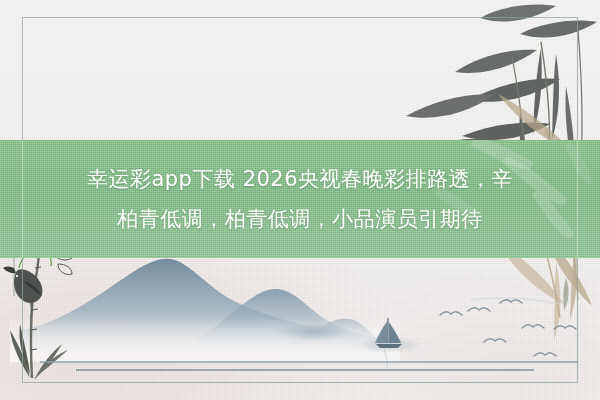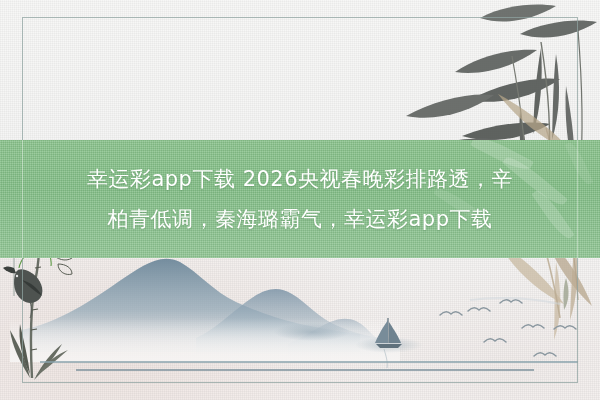--- a/index.html
+++ b/index.html
@@ -274,17 +274,17 @@
     <div class="band-frameline right"></div>
 
     <div class="band-leaf" style="left:470px; top:6px;  width:64px; height:15px; transform:rotate(28deg);"></div>
     <div class="band-leaf" style="left:498px; top:34px; width:74px; height:14px; transform:rotate(40deg);"></div>
     <div class="band-leaf" style="left:524px; top:68px; width:58px; height:13px; transform:rotate(56deg);"></div>
     <div class="band-leaf" style="left:432px; top:58px; width:52px; height:11px; transform:rotate(34deg); opacity:0.55;"></div>
     <div class="band-leaf" style="left:556px; top:18px; width:46px; height:11px; transform:rotate(66deg); opacity:0.5;"></div>
 
     <div class="title-text">
       <span class="title-line">幸运彩app下载 2026央视春晚彩排路透，辛</span>
-      <span class="title-line">柏青低调，秦海璐霸气，幸运彩app下载</span>
+      <span class="title-line">柏青低调，柏青低调，小品演员引期待</span>
     </div>
   </div>
 
 </div>
 
 </body></html>

